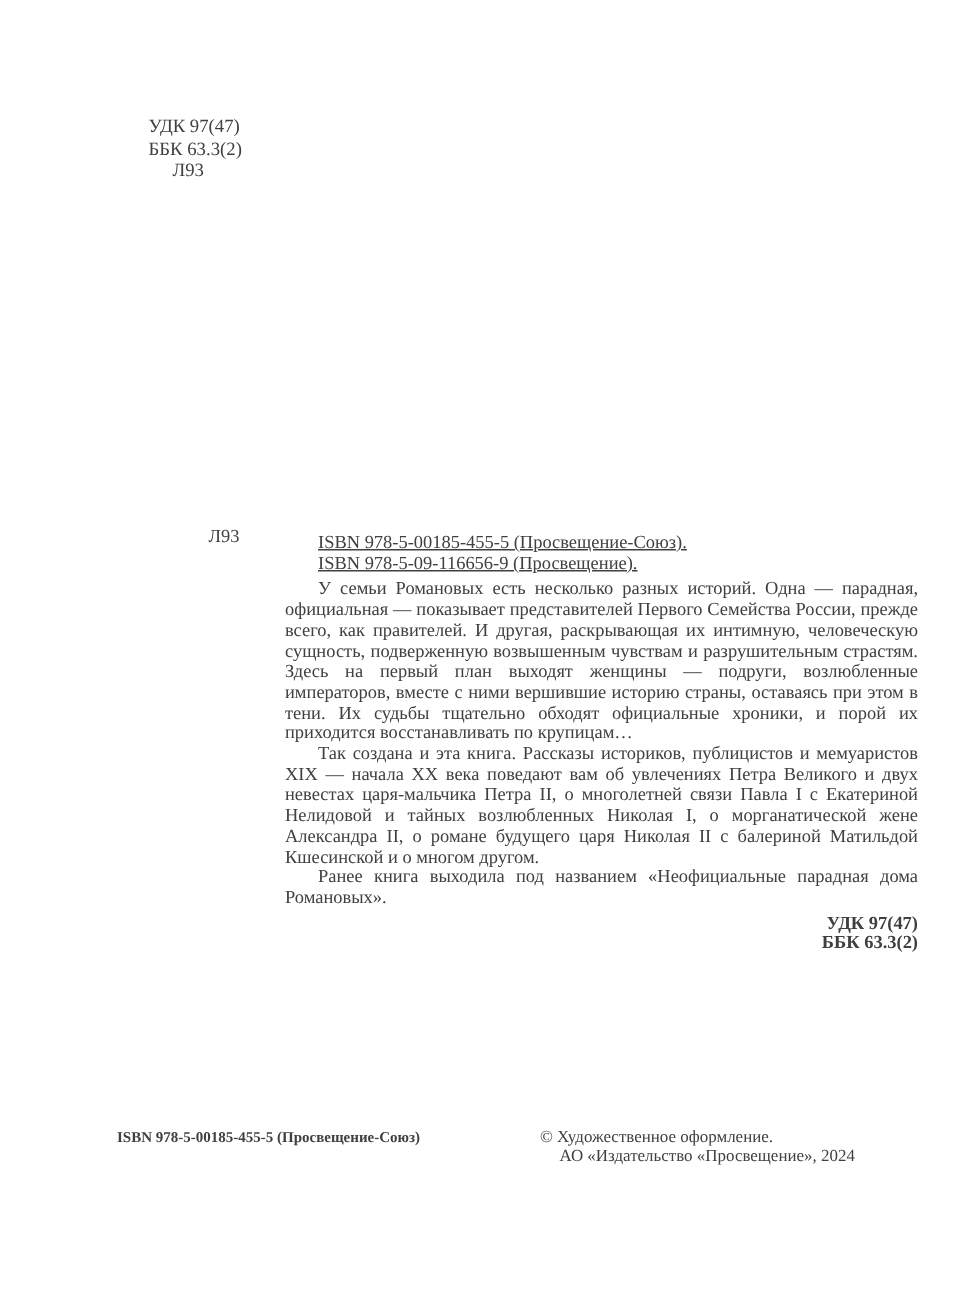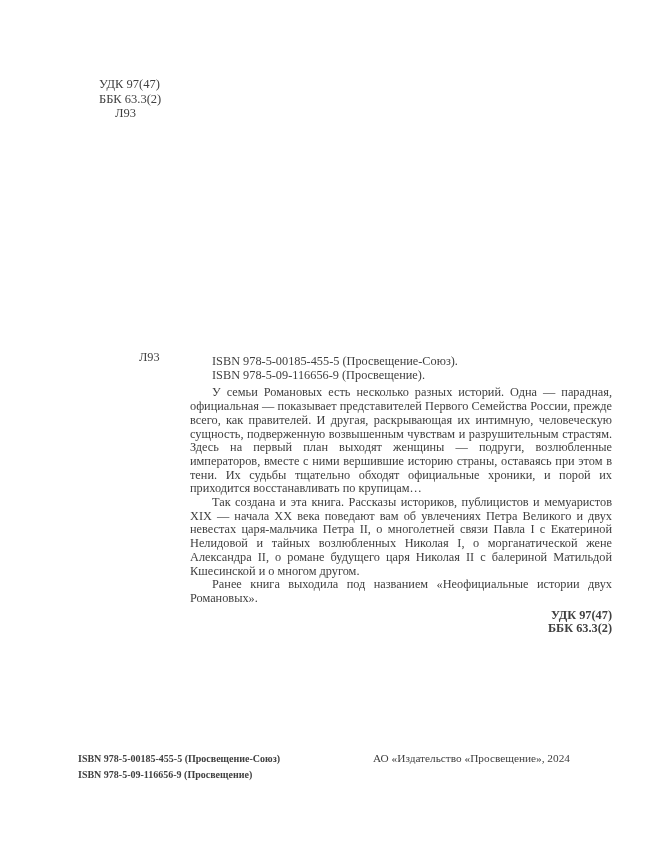--- a/index.html
+++ b/index.html
@@ -50,20 +50,21 @@
   }
   .bib-entry {
     margin: 0;
     text-align: justify;
   }
   .bib-entry b {
     font-weight: bold;
   }
   .isbn-block {
     margin-top: 4px;
+    text-decoration: underline;
   }
   .isbn-line {
     padding-left: 22px;
   }
   .annotation {
     margin-top: 4px;
   }
   .para {
     margin: 0;
     text-align: justify;
@@ -113,32 +114,32 @@
     <div class="text-block">
 
       <div class="isbn-block">
         <div class="isbn-line">ISBN 978-5-00185-455-5 (Просвещение-Союз).</div>
         <div class="isbn-line">ISBN 978-5-09-116656-9 (Просвещение).</div>
       </div>
 
       <div class="annotation">
         <p class="para">У семьи Романовых есть несколько разных историй. Одна — парадная, официальная — показывает представителей Первого Семейства России, прежде всего, как правителей. И другая, раскрывающая их интимную, человеческую сущность, подверженную возвышенным чувствам и разрушительным страстям. Здесь на первый план выходят женщины — подруги, возлюбленные императоров, вместе с ними вершившие историю страны, оставаясь при этом в тени. Их судьбы тщательно обходят официальные хроники, и порой их приходится восстанавливать по крупицам…</p>
         <p class="para">Так создана и эта книга. Рассказы историков, публицистов и мемуаристов XIX — начала XX века поведают вам об увлечениях Петра Великого и двух невестах царя-мальчика Петра II, о многолетней связи Павла I с Екатериной Нелидовой и тайных возлюбленных Николая I, о морганатической жене Александра II, о романе будущего царя Николая II с балериной Матильдой Кшесинской и о многом другом.</p>
-        <p class="para">Ранее книга выходила под названием «Неофициальные истории двух Романовых».</p>
+        <p class="para">Ранее книга выходила под названием «Неофициальные парадная дома Романовых».</p>
       </div>
 
       <div class="codes-right">
         <div>УДК 97(47)</div>
         <div>ББК 63.3(2)</div>
       </div>
     </div>
   </div>
 
   <div class="footer-left">
     <div>ISBN 978-5-00185-455-5 (Просвещение-Союз)</div>
-    <div>ISBN 978-5-09-116656-9 (Просвещение)</div>
   </div>
 
   <div class="footer-right">
+    <div>© Художественное оформление.</div>
     <div class="hang">АО «Издательство «Просвещение», 2024</div>
   </div>
 
 </div>
 
 </body></html>

